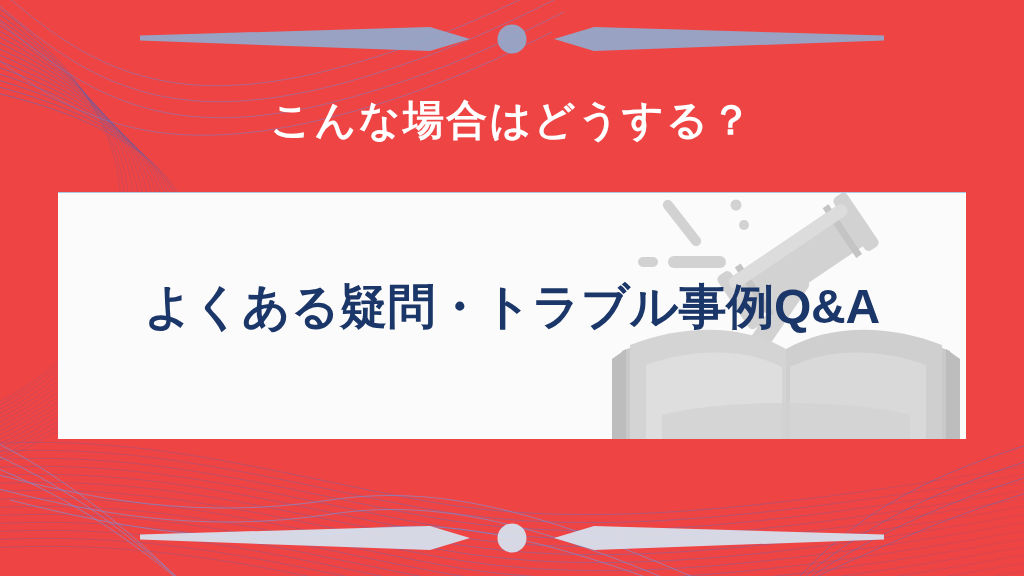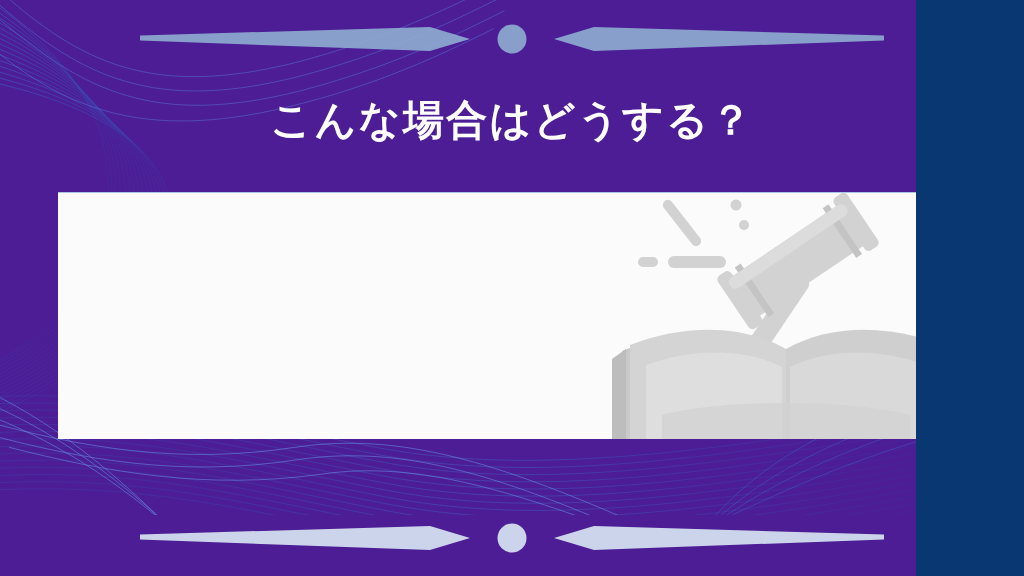--- a/index.html
+++ b/index.html
@@ -6,22 +6,22 @@
 
   html, body {
     width:1024px; height:576px;
     overflow:hidden;
     background:#083771;
     font-family:"Liberation Sans", sans-serif;
   }
 
   #slide {
     position:relative;
-    width:916px; height:576px;
-    background:#4c1d95;
+    width:1024px; height:576px;
+    background:#ef4444;
     overflow:hidden;
   }
 
   
   .wave-layer {
     position:absolute;
     inset:0;
     pointer-events:none;
   }
 
@@ -208,20 +208,21 @@
         <path d="M28,156 C 84,134 142,136 184,160 L184,250 L28,250 Z" fill="#d4d4d4"></path>
         <path d="M184,160 C 226,136 284,134 340,156 L340,250 L184,250 Z" fill="#cfcfcf"></path>
         <path d="M44,176 C 94,158 144,160 180,178 L180,250 L44,250 Z" fill="#dedede"></path>
         <path d="M188,178 C 224,160 274,158 324,176 L324,250 L188,250 Z" fill="#d9d9d9"></path>
         <path d="M10,170 L24,160 L24,250 L10,250 Z" fill="#bdbdbd"></path>
         <path d="M344,160 L358,170 L358,250 L344,250 Z" fill="#bdbdbd"></path>
         <path d="M60,226 C 120,210 248,210 308,226 L308,250 L60,250 Z" fill="#d2d2d2" opacity="0.7"></path>
       </g>
     </svg>
 
+    <div id="card-heading">よくある疑問・トラブル事例Q&amp;A</div>
   </div>
 
   <svg class="divider bottom" viewBox="0 0 1024 40" preserveAspectRatio="none">
     <g>
       <polygon points="140,16.5 430,8 470,20 430,32 140,21.5" fill="#d6e4f2" opacity="0.92"></polygon>
     </g>
     <g>
       <circle cx="512" cy="20" r="14.5" fill="#d6e4f2" opacity="0.92"></circle>
     </g>
     <g>

